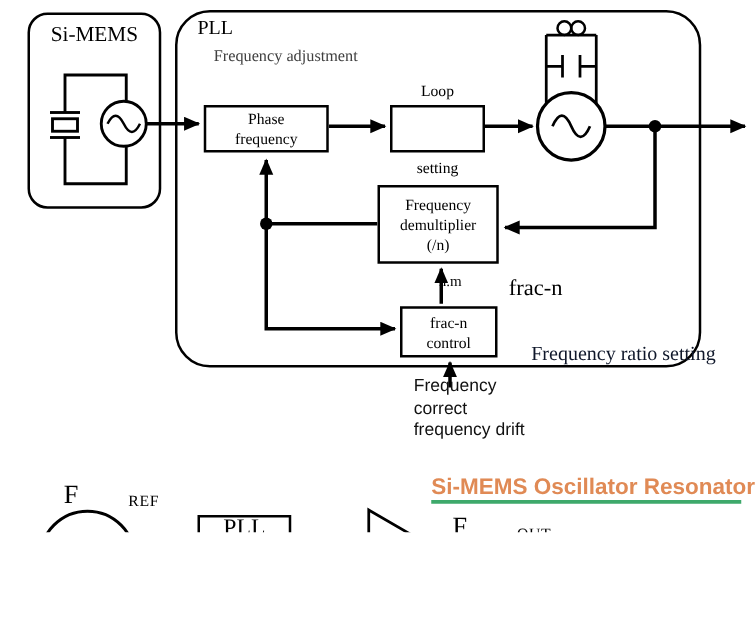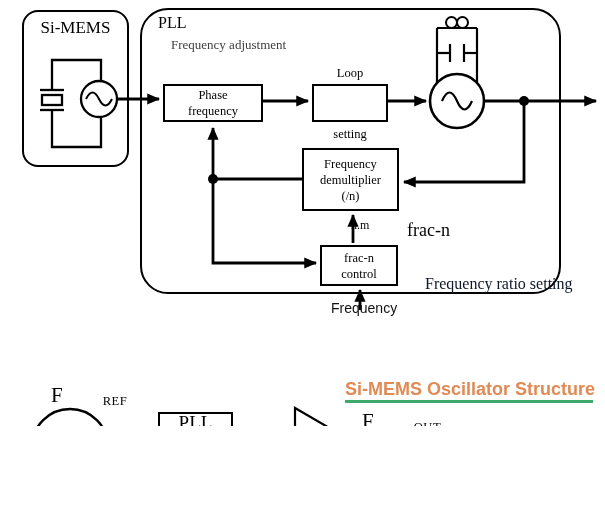--- a/index.html
+++ b/index.html
@@ -127,26 +127,28 @@
     <div>+</div>
     <div>CAL</div>
   </div>
 
   <div class="lbl serif" style="left:351px;top:218px;font-size:12px;">n.m</div>
   <div class="lbl serif" style="left:407px;top:220px;font-size:18px;">frac-n</div>
   <div class="lbl serif" style="left:425px;top:248px;font-size:16px;color:#0f172a;margin-top:27px;">Frequency ratio setting</div>
 
   <div class="lbl" style="left:331px;top:300px;">
     <div class="calib-line">Frequency</div>
+    <div class="calib-line">correct</div>
+    <div class="calib-line">frequency drift</div>
   </div>
 
   <div class="lbl serif" style="left:51px;top:383px;font-size:21px;">
     <span>F</span><span class="sub">REF</span>
   </div>
 
   <div class="lbl serif" style="left:362px;top:409px;font-size:21px;text-decoration:underline;">
     <span>F</span><span class="sub">OUT</span>
   </div>
 
-  <div class="lbl" id="main-title" style="left:345px;top:379px;">Si-MEMS Oscillator Structure</div>
+  <div class="lbl" id="main-title" style="left:345px;top:379px;">Si-MEMS Oscillator Resonator</div>
   <div class="abs" id="title-underline" style="left:345px;top:400px;"></div>
 
 </div>
 
 </body></html>

